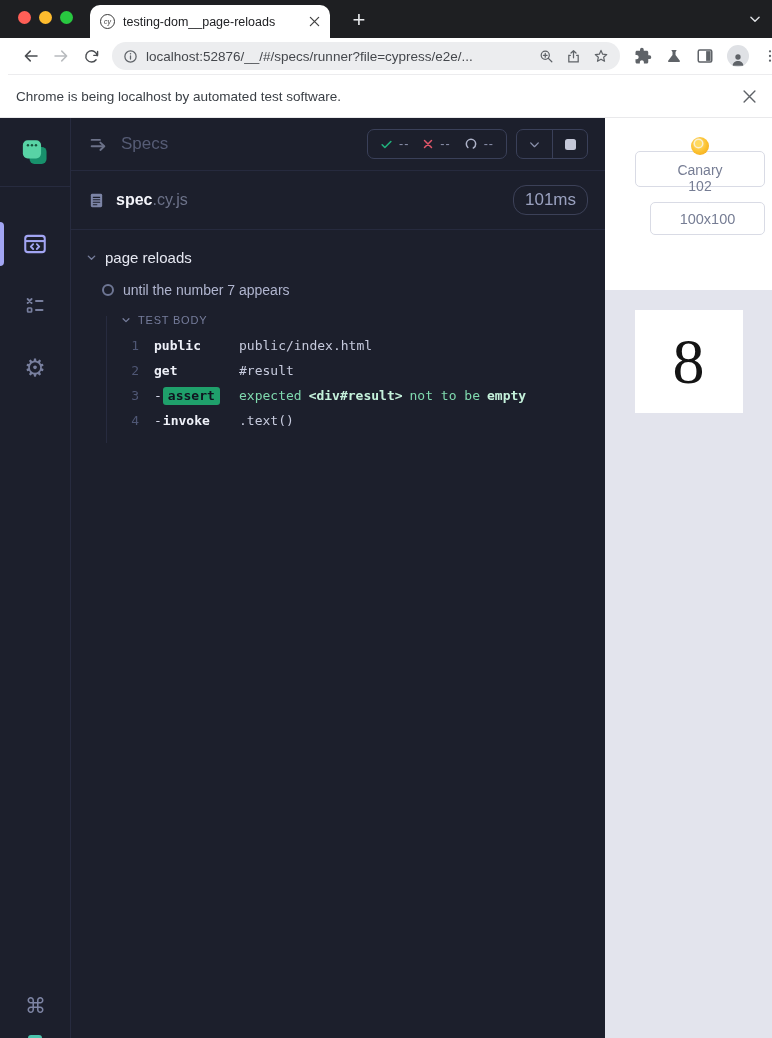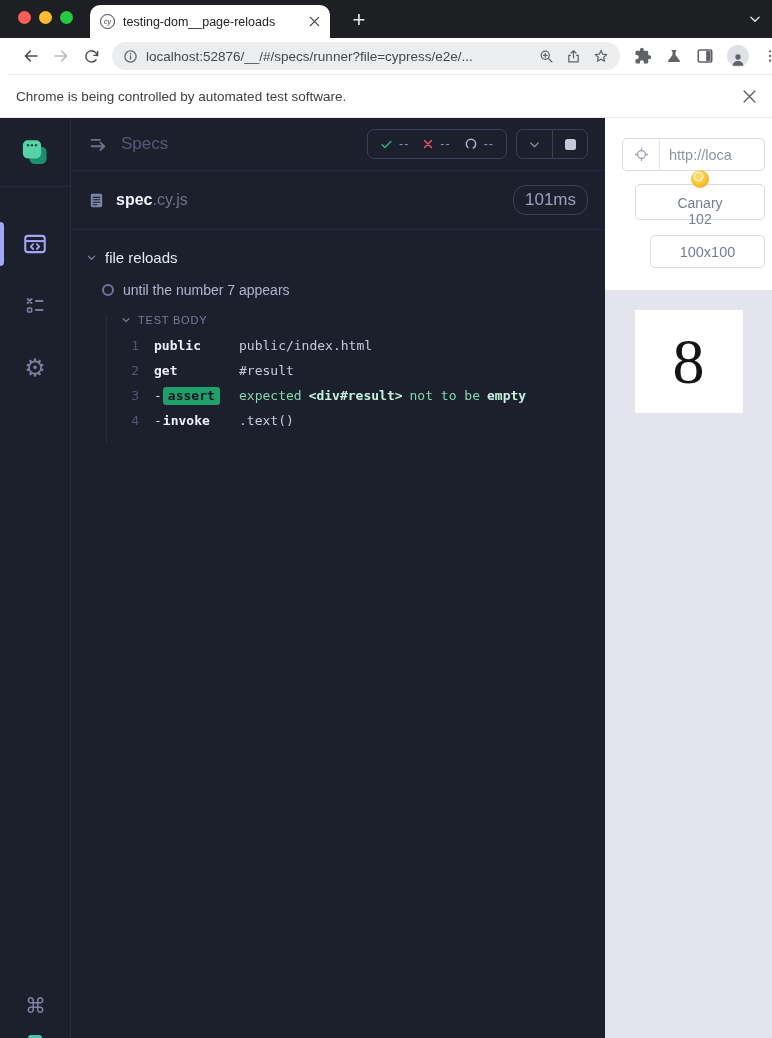--- a/index.html
+++ b/index.html
@@ -229,21 +229,21 @@
       <svg width="16" height="16" viewBox="0 0 24 24">
           <circle cx="12" cy="5" r="1.7" fill="currentColor"></circle>
           <circle cx="12" cy="12" r="1.7" fill="currentColor"></circle>
           <circle cx="12" cy="19" r="1.7" fill="currentColor"></circle>
         </svg>
     </span>
   </div>
 </div>
 
 <div class="infobar">
-  <span class="infobar-text">Chrome is being controlled by automated test software.</span>
+  <span class="infobar-text">Chrome is being localhost by automated test software.</span>
   <span class="infobar-close">
     <svg width="13" height="13" viewBox="0 0 12 12">
         <path d="M1 1l10 10M11 1L1 11" stroke="currentColor" stroke-width="1.3" stroke-linecap="round"></path>
       </svg>
   </span>
 </div>
 
 <div class="app">
 
   <div class="side-nav">
@@ -335,21 +335,21 @@
           </svg>
       </span>
       <span class="spec-name"><span>spec</span><span class="spec-ext">.cy.js</span></span>
       <span class="duration-badge">101ms</span>
     </div>
 
     <div class="suite-row">
       <svg width="11" height="11" viewBox="0 0 24 24" style="color:#767d9c;">
           <path d="M5 9l7 7 7-7" fill="none" stroke="currentColor" stroke-width="3" stroke-linecap="round" stroke-linejoin="round"></path>
         </svg>
-      <span class="suite-title">file reloads</span>
+      <span class="suite-title">page reloads</span>
     </div>
 
     <div class="test-row">
       <span class="test-ring"></span>
       <span class="test-title">until the number 7 appears</span>
     </div>
 
     <div class="test-content">
       <div class="test-body-label">
         <svg width="10" height="10" viewBox="0 0 24 24" style="color:#767d9c;">
@@ -389,29 +389,20 @@
             <span class="cmd-name">invoke</span>
           </span>
           <span class="cmd-msg">.text()</span>
         </div>
       </div>
     </div>
   </div>
 
   <div class="aut-panel">
     <div class="aut-controls">
-      <div class="url-bar">
-        <span class="crosshair-cell">
-          <svg width="17" height="17" viewBox="0 0 24 24">
-              <circle cx="12" cy="12" r="5.5" fill="none" stroke="currentColor" stroke-width="1.8"></circle>
-              <path d="M12 3.5v3M12 17.5v3M3.5 12h3M17.5 12h3" stroke="currentColor" stroke-width="1.8" stroke-linecap="round"></path>
-            </svg>
-        </span>
-        <span class="url-text">http://loca</span>
-      </div>
       <div class="select-box browser-select">
         <span class="canary-icon"></span>
         <span class="browser-label">Canary 102</span>
         <svg class="chev-gray" width="13" height="13" viewBox="0 0 24 24">
             <path d="M5 9l7 7 7-7" fill="none" stroke="currentColor" stroke-width="2.4" stroke-linecap="round" stroke-linejoin="round"></path>
           </svg>
       </div>
       <div class="select-box viewport-select">
         <svg width="16" height="16" viewBox="0 0 24 24" style="color:#9ba1b4;">
             <rect x="3.5" y="12.5" width="17" height="7.5" rx="1" fill="none" stroke="currentColor" stroke-width="1.7"></rect>

